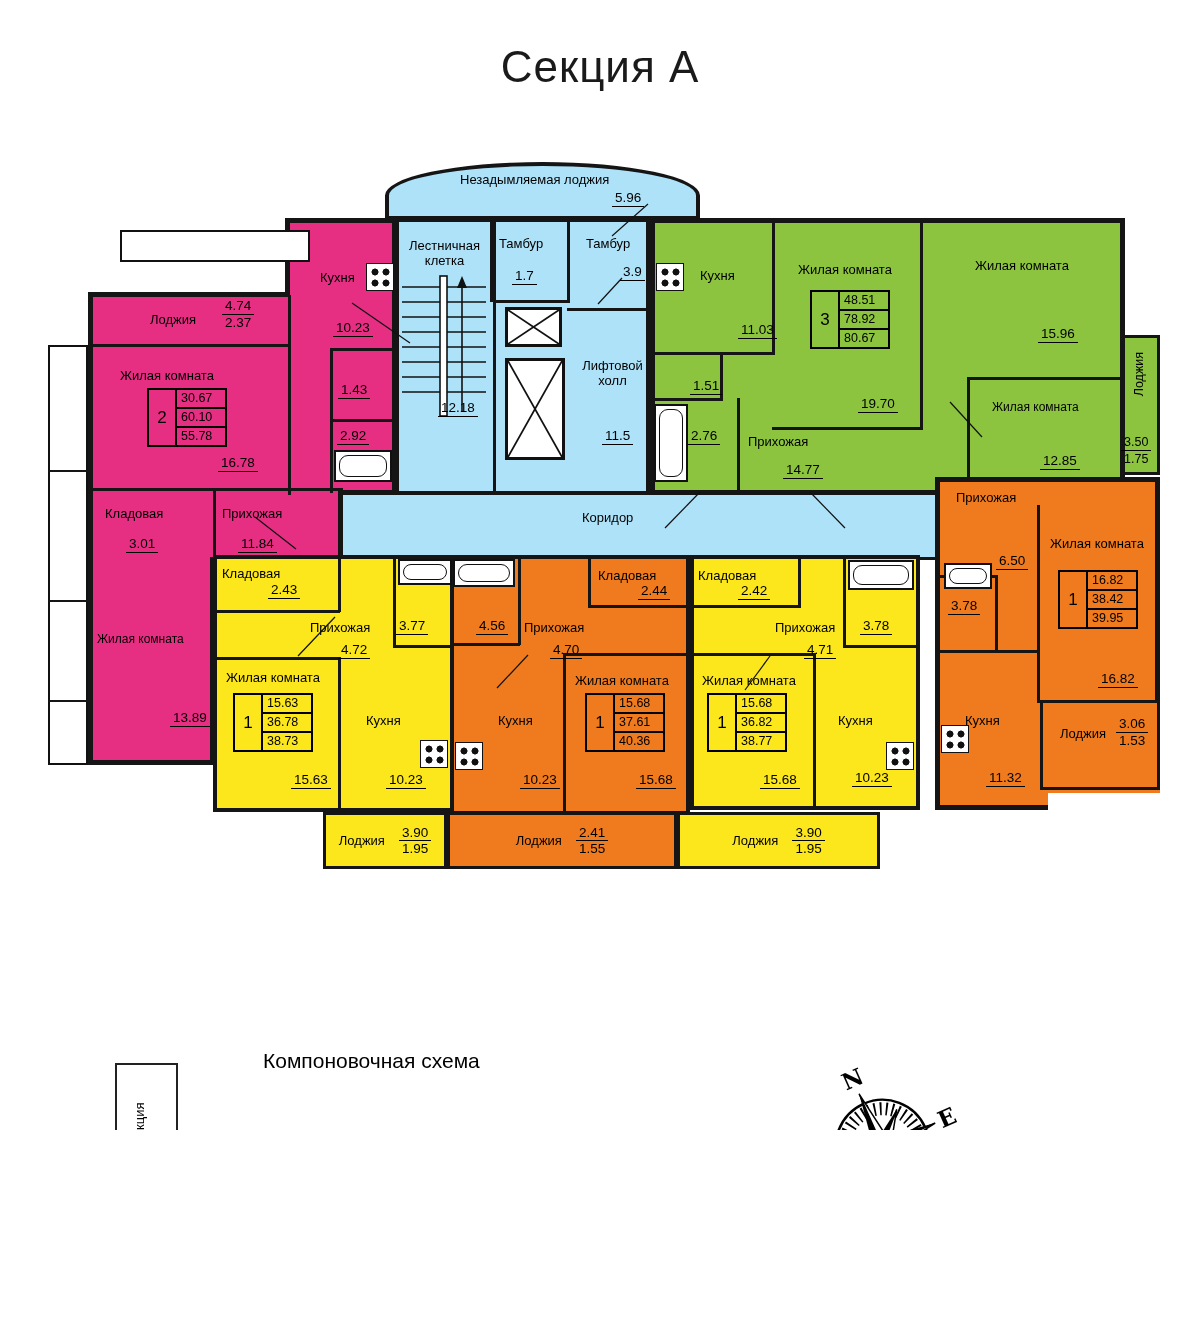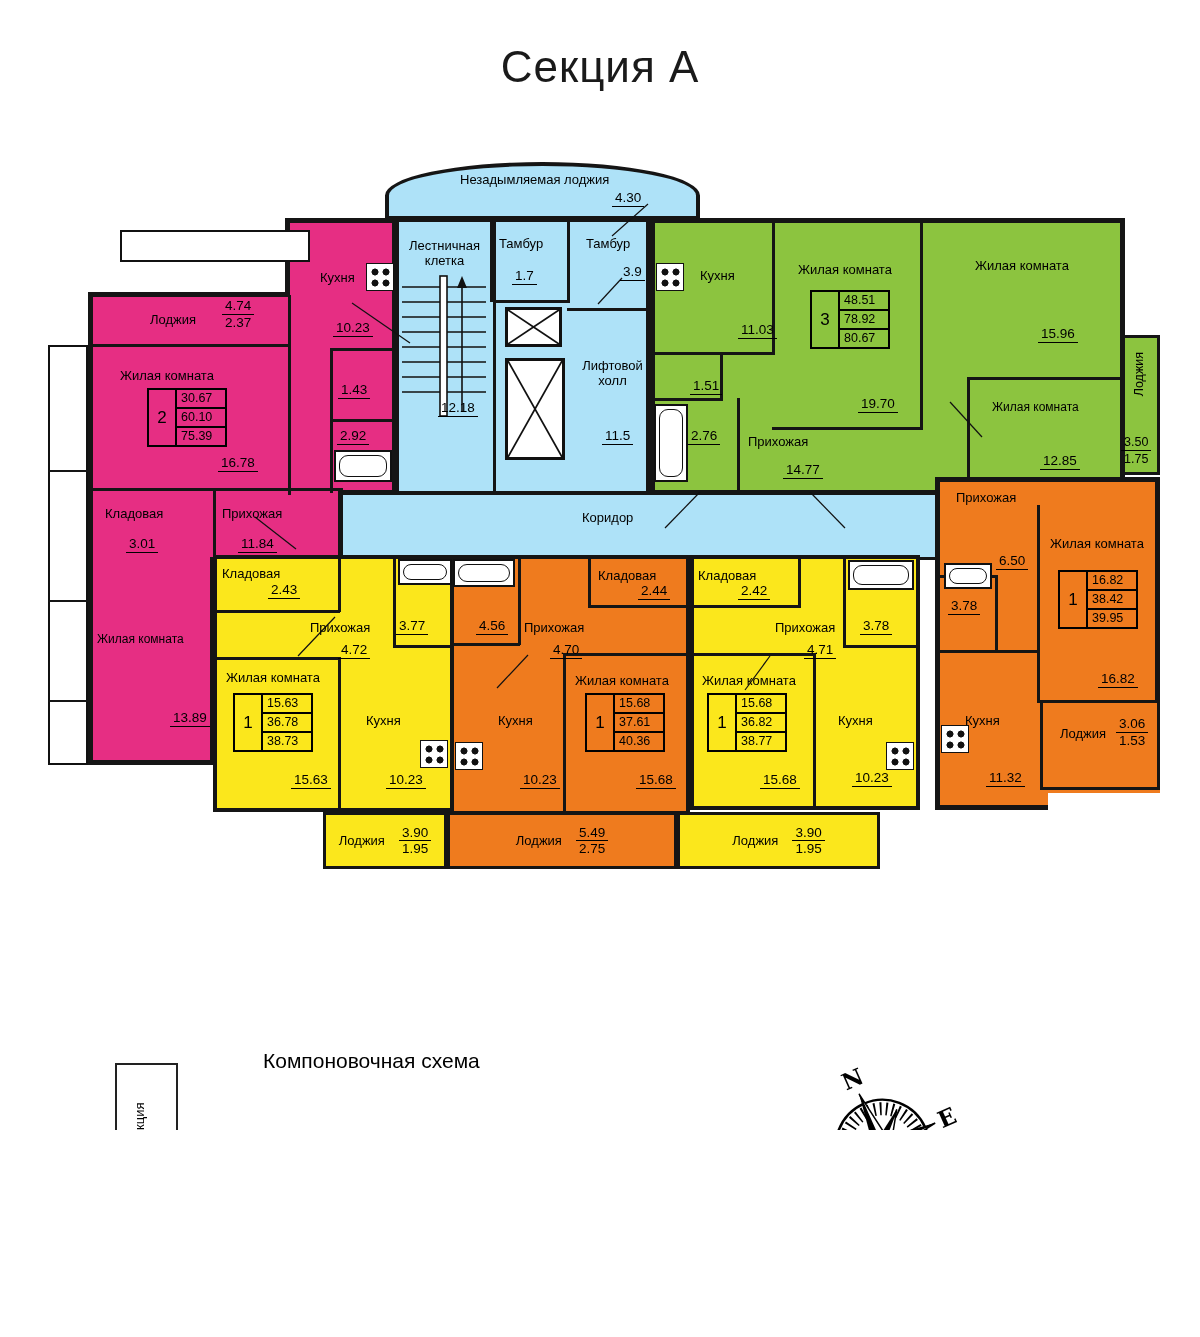--- a/index.html
+++ b/index.html
@@ -135,22 +135,22 @@
   <div class="lodge" style="left:323px;top:812px;width:124px;height:57px;background:#fbe71c">
     <span>Лоджия</span>
     <span class="lfr">
         <span class="num">3.90</span>
         <span class="den">1.95</span>
       </span>
   </div>
   <div class="lodge" style="left:447px;top:812px;width:230px;height:57px;background:#ef7b1e">
     <span>Лоджия</span>
     <span class="lfr">
-        <span class="num">5.49</span>
-        <span class="den">2.75</span>
+        <span class="num">2.41</span>
+        <span class="den">1.55</span>
       </span>
   </div>
   <div class="lodge" style="left:677px;top:812px;width:203px;height:57px;background:#fbe71c">
     <span>Лоджия</span>
     <span class="lfr">
         <span class="num">3.90</span>
         <span class="den">1.95</span>
       </span>
   </div>
 
@@ -213,21 +213,21 @@
       <line x1="810" y1="492" x2="845" y2="528"></line>
       <line x1="950" y1="402" x2="982" y2="437"></line>
       <line x1="255" y1="517" x2="296" y2="549"></line>
       <line x1="298" y1="656" x2="335" y2="617"></line>
       <line x1="528" y1="655" x2="497" y2="688"></line>
       <line x1="770" y1="656" x2="745" y2="690"></line>
     </g>
   </svg>
 
   <div class="lbl" style="left:460px;top:172px">Незадымляемая лоджия</div>
-  <span class="area" style="left:612px;top:190px">4.30</span>
+  <span class="area" style="left:612px;top:190px">5.96</span>
   <div class="lbl c" style="left:397px;top:238px;width:95px">Лестничная клетка</div>
   <span class="area" style="left:438px;top:400px">12.18</span>
   <div class="lbl" style="left:499px;top:236px">Тамбур</div>
   <span class="area" style="left:512px;top:268px">1.7</span>
   <div class="lbl" style="left:586px;top:236px">Тамбур</div>
   <span class="area" style="left:620px;top:264px">3.9</span>
   <div class="lbl c" style="left:570px;top:358px;width:85px">Лифтовой холл</div>
   <span class="area" style="left:602px;top:428px">11.5</span>
   <div class="lbl" style="left:582px;top:510px">Коридор</div>
 
@@ -237,21 +237,21 @@
       <span class="den">2.37</span>
   </div>
   <div class="lbl" style="left:320px;top:270px">Кухня</div>
   <span class="area" style="left:333px;top:320px">10.23</span>
   <div class="lbl" style="left:120px;top:368px">Жилая комната</div>
   <div class="stamp" style="left:147px;top:388px">
     <div class="n">2</div>
     <div class="vals">
       <span>30.67</span>
       <span>60.10</span>
-      <span>75.39</span>
+      <span>55.78</span>
     </div>
   </div>
   <span class="area" style="left:218px;top:455px">16.78</span>
   <span class="area" style="left:338px;top:382px">1.43</span>
   <span class="area" style="left:337px;top:428px">2.92</span>
   <div class="lbl" style="left:105px;top:506px">Кладовая</div>
   <span class="area" style="left:126px;top:536px">3.01</span>
   <div class="lbl" style="left:222px;top:506px">Прихожая</div>
   <span class="area" style="left:238px;top:536px">11.84</span>
   <div class="lbl s12" style="left:97px;top:632px">Жилая комната</div>

